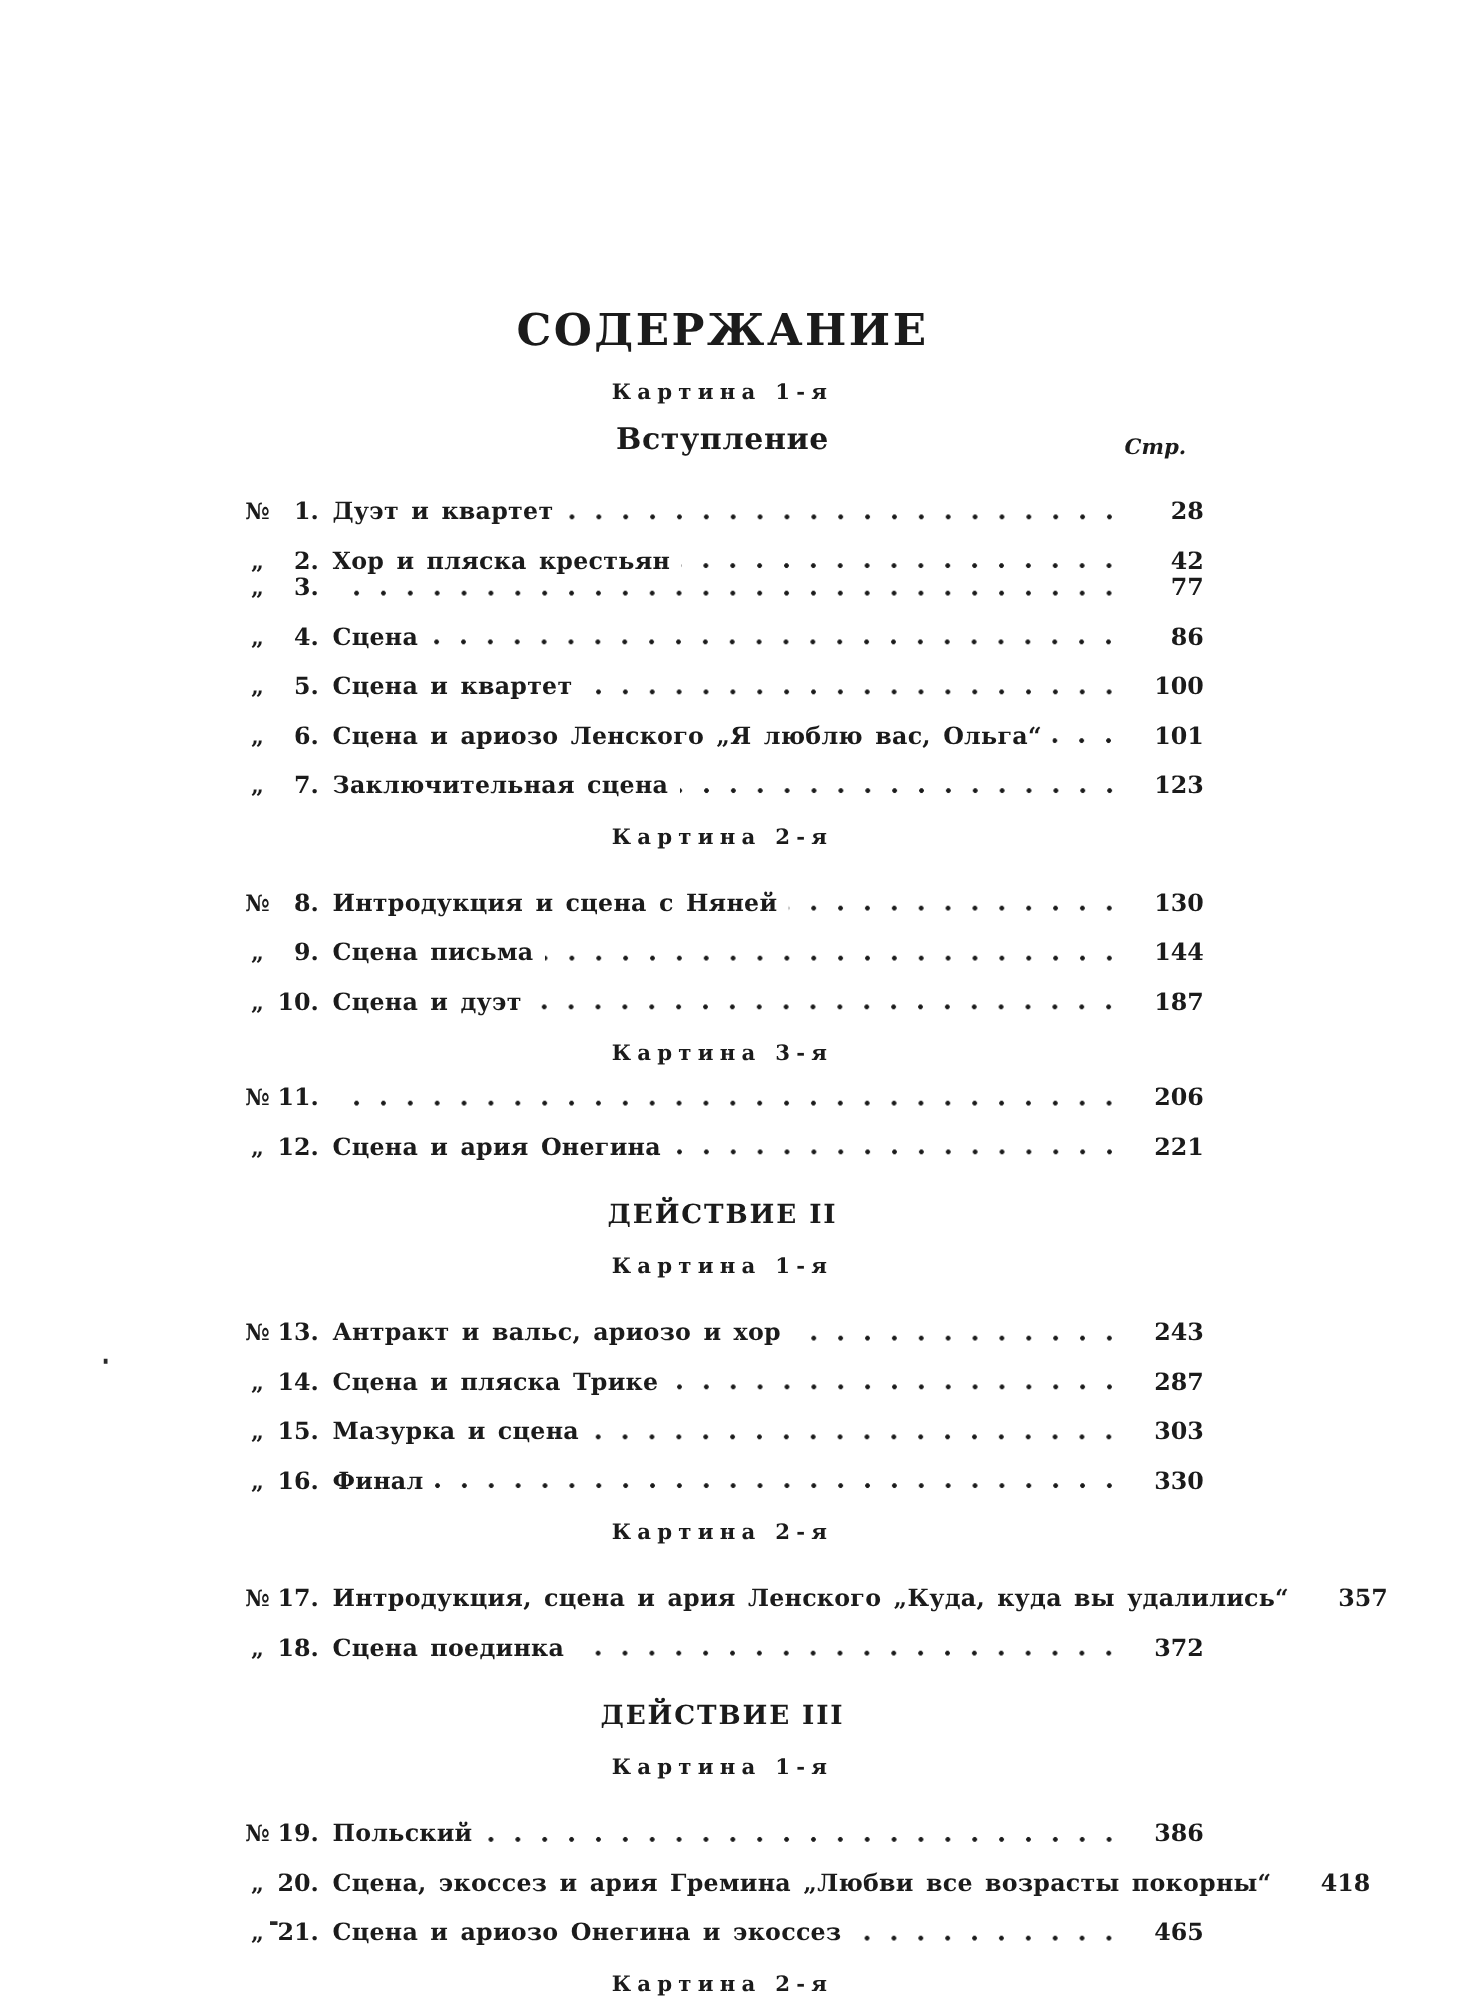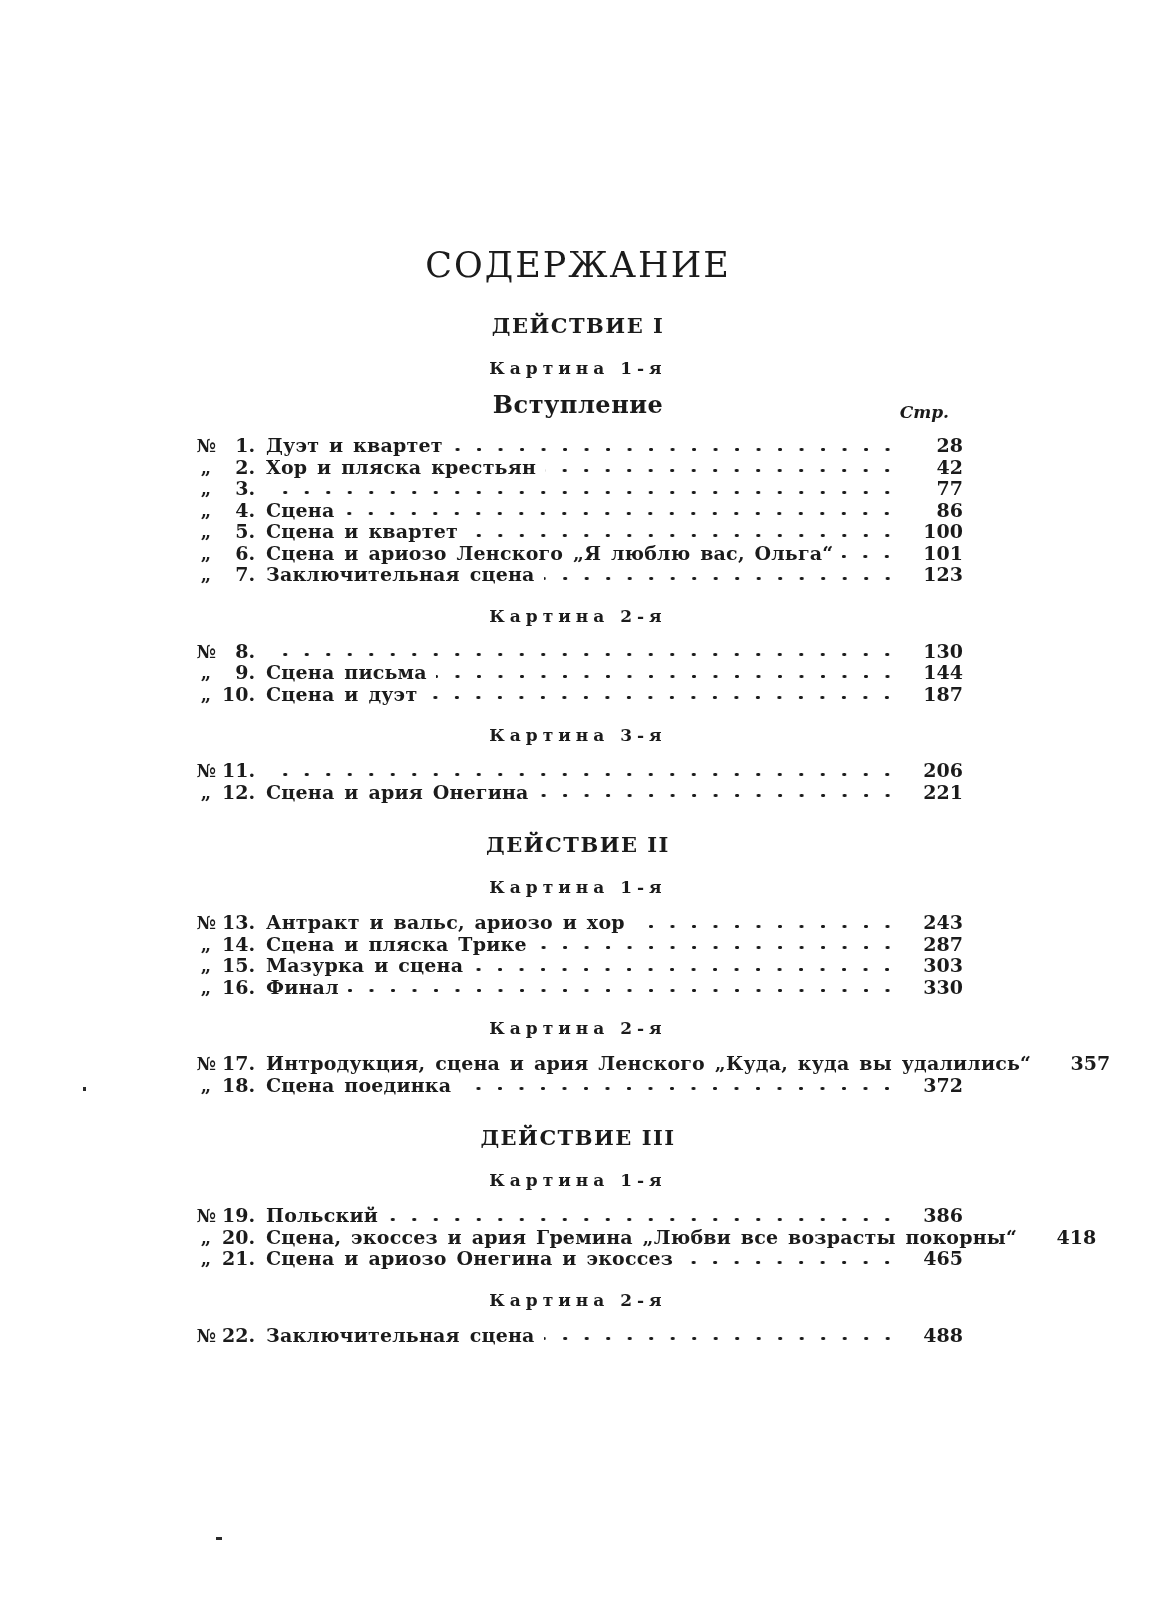--- a/index.html
+++ b/index.html
@@ -21,21 +21,21 @@
     left: 193px;
     top: 0;
     width: 770px;
   }
   .doc-title {
     margin: 0;
     padding-top: 246px;
     text-align: center;
     font-size: 35px;
     line-height: 38px;
-    font-weight: 400;
+    font-weight: 700;
     letter-spacing: 2px;
   }
   .act-heading {
     margin-top: 30px;
     text-align: center;
     font-size: 21px;
     line-height: 24px;
     font-weight: 700;
     letter-spacing: 1.5px;
   }
@@ -83,20 +83,21 @@
   }
   .row-number {
     width: 36px;
     flex: 0 0 36px;
     text-align: right;
     margin-right: 11px;
   }
   .row-title {
     word-spacing: 3px;
     letter-spacing: 0.2px;
+    margin-top: 18px;
   }
   .dot-leader {
     flex: 1 1 10px;
     min-width: 8px;
     height: 7px;
     align-self: flex-end;
     margin: 0 10px 3px 9px;
     background-image: radial-gradient(circle, #1b1b1b 1.7px, rgba(0,0,0,0) 1.9px);
     background-size: 21.5px 7px;
     background-repeat: repeat-x;
@@ -113,21 +114,20 @@
   }
   .speck-1 { left: 83px;  top: 1087px; width: 3px; height: 4px; }
   .speck-2 { left: 216px; top: 1537px; width: 6px; height: 3px; }
 </style>
 </head>
 <body>
 
 <div class="content">
   <h1 class="doc-title">СОДЕРЖАНИЕ</h1>
   <div id="toc">
-      <div class="act-heading">ДЕЙСТВИЕ I</div>
       <div class="scene-heading">Картина 1-я</div>
       <div class="scene-subheading">Вступление</div>
       <div class="page-col-header">Стр.</div>
       <div class="toc-rows">
         <div class="toc-row">
           <span class="row-marker">№</span>
           <span class="row-number">1.</span>
           <span class="row-title">Дуэт и квартет</span>
           <span class="dot-leader"></span>
           <span class="row-page-number">28</span>
@@ -172,20 +172,21 @@
           <span class="row-title">Заключительная сцена</span>
           <span class="dot-leader"></span>
           <span class="row-page-number">123</span>
         </div>
       </div>
       <div class="scene-heading">Картина 2-я</div>
       <div class="toc-rows">
         <div class="toc-row">
           <span class="row-marker">№</span>
           <span class="row-number">8.</span>
+          <span class="row-title">Интродукция и сцена с Няней</span>
           <span class="dot-leader"></span>
           <span class="row-page-number">130</span>
         </div>
         <div class="toc-row">
           <span class="row-marker">„</span>
           <span class="row-number">9.</span>
           <span class="row-title">Сцена письма</span>
           <span class="dot-leader"></span>
           <span class="row-page-number">144</span>
         </div>

